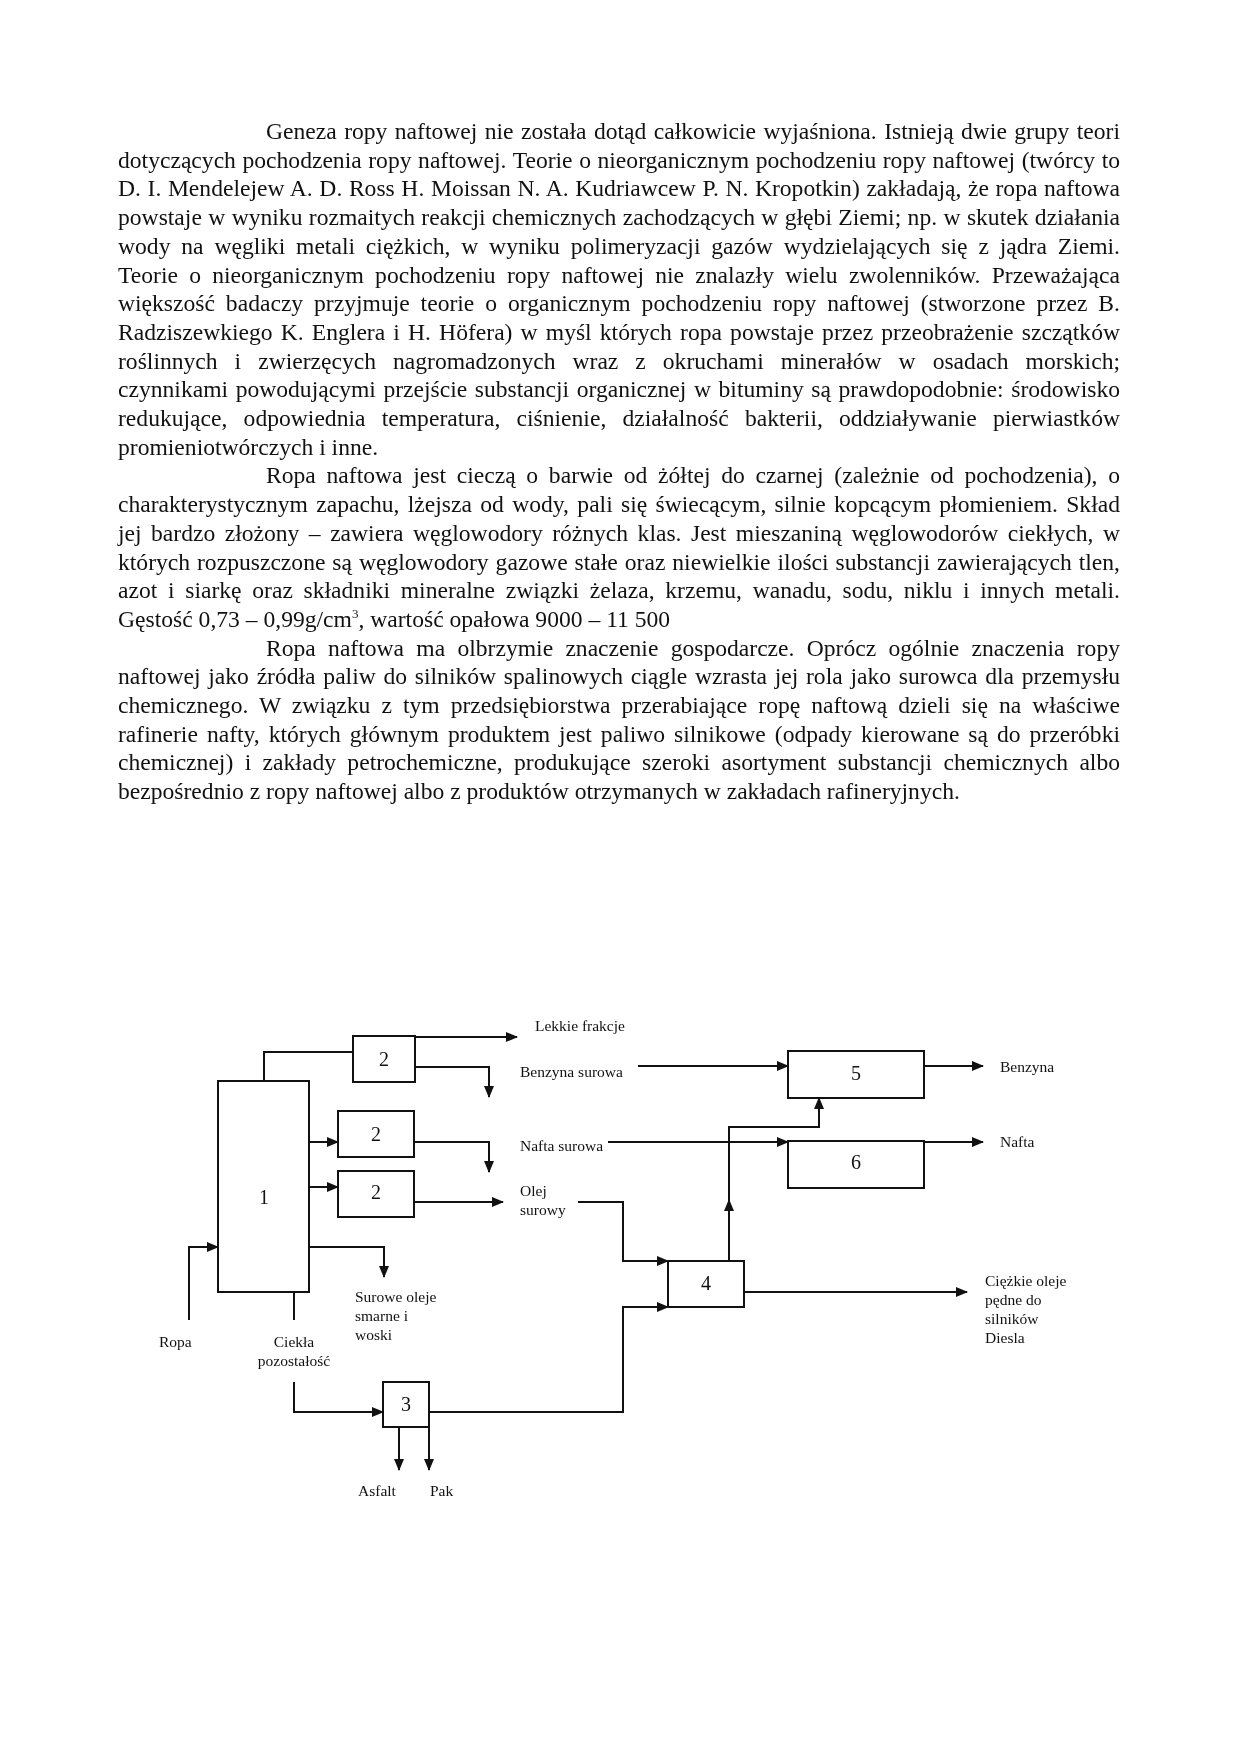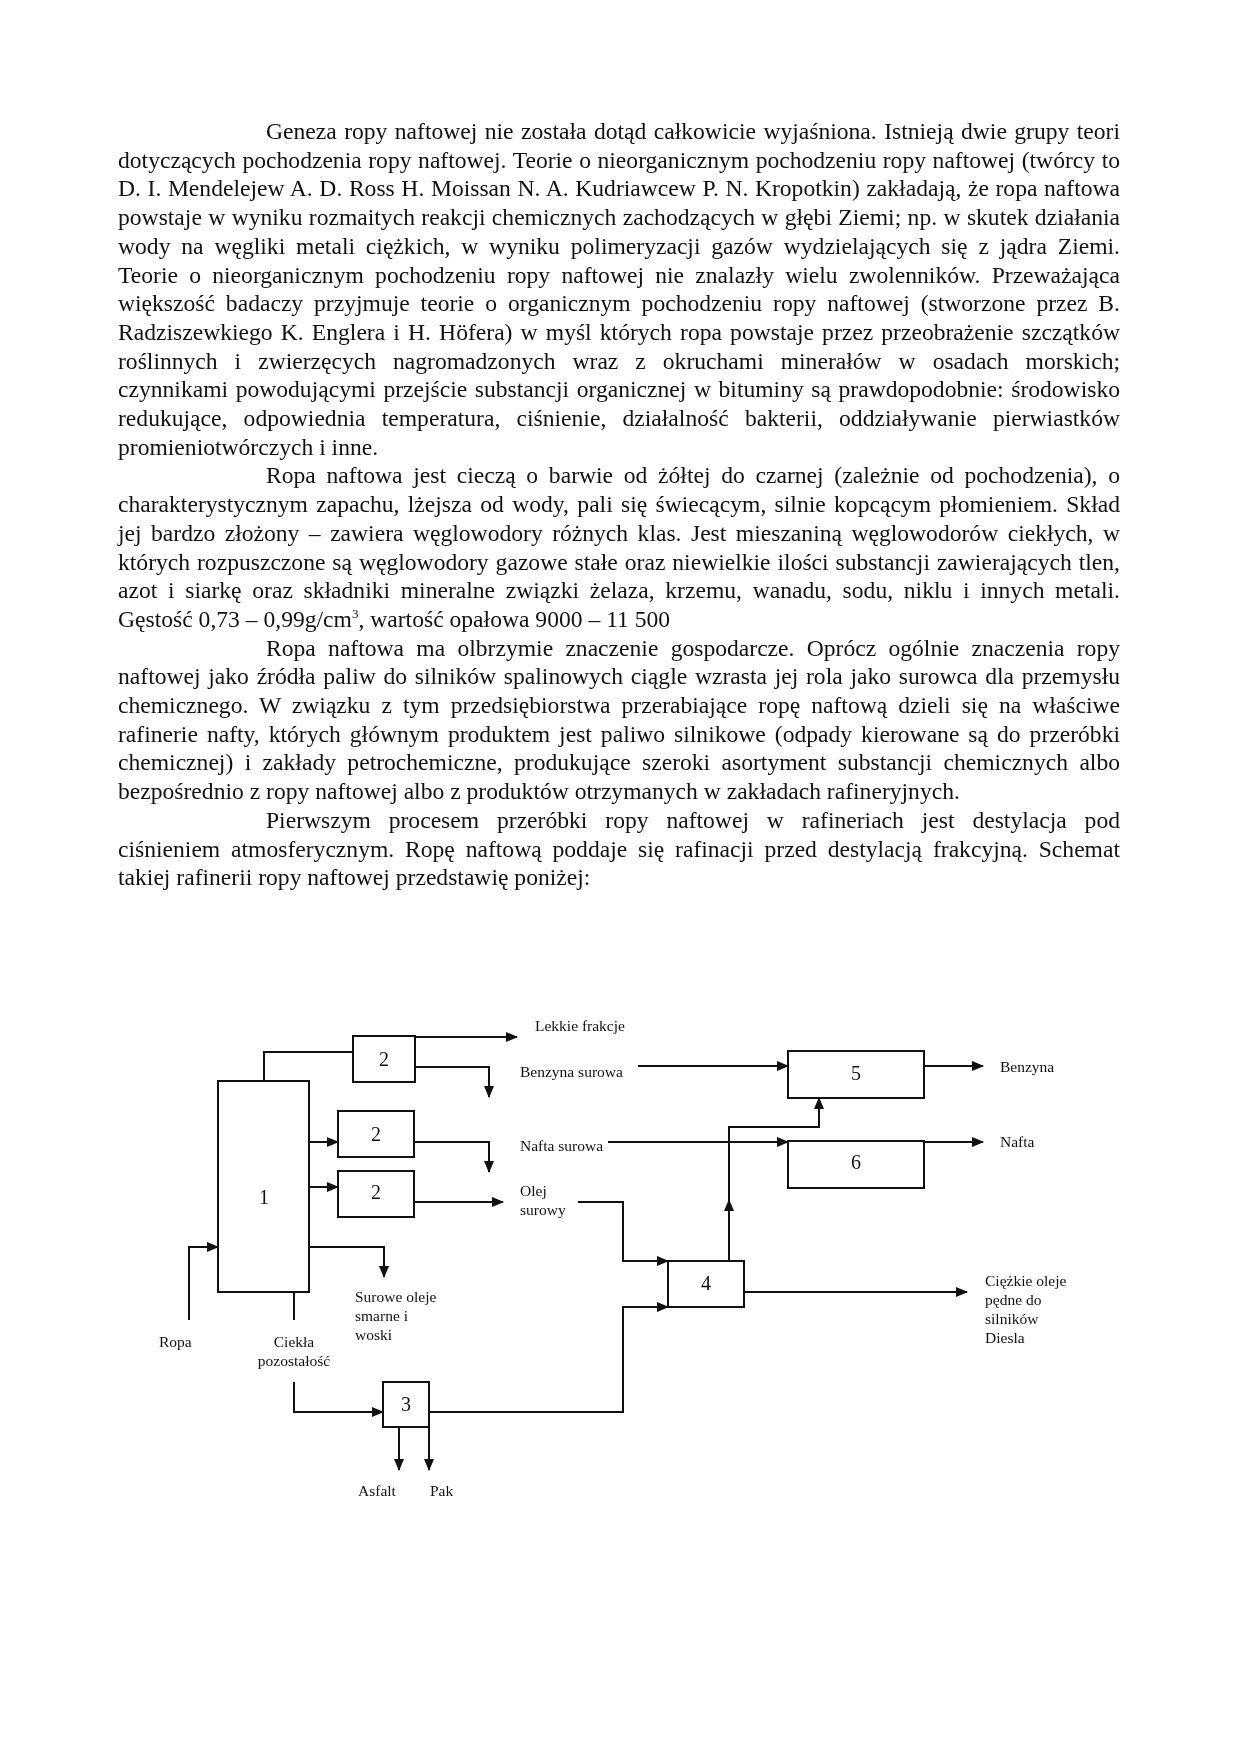--- a/index.html
+++ b/index.html
@@ -20,21 +20,20 @@
 </style>
 </head>
 <body>
 
 <div class="page">
 
   <div class="text-block">
     <p class="para indent">Geneza ropy naftowej nie została dotąd całkowicie wyjaśniona. Istnieją dwie grupy teori dotyczących pochodzenia ropy naftowej. Teorie o nieorganicznym pochodzeniu ropy naftowej (twórcy to D. I. Mendelejew A. D.  Ross H. Moissan  N. A. Kudriawcew  P. N. Kropotkin) zakładają, że ropa naftowa powstaje w wyniku rozmaitych reakcji chemicznych zachodzących w głębi Ziemi; np. w skutek działania wody na węgliki metali ciężkich, w wyniku polimeryzacji gazów wydzielających się z jądra Ziemi. Teorie o nieorganicznym pochodzeniu ropy naftowej nie znalazły wielu zwolenników. Przeważająca większość badaczy przyjmuje teorie o organicznym pochodzeniu ropy naftowej (stworzone przez B. Radziszewkiego K. Englera i H. Höfera) w myśl których ropa powstaje przez przeobrażenie szczątków roślinnych i zwierzęcych nagromadzonych wraz z okruchami minerałów w osadach morskich; czynnikami powodującymi przejście substancji organicznej w bituminy są prawdopodobnie: środowisko redukujące, odpowiednia temperatura, ciśnienie, działalność bakterii, oddziaływanie pierwiastków promieniotwórczych i inne.</p>
     <p class="para indent"><span>Ropa naftowa jest cieczą o barwie od żółtej do czarnej (zależnie od pochodzenia), o charakterystycznym zapachu, lżejsza od wody, pali się świecącym, silnie kopcącym płomieniem. Skład jej bardzo złożony – zawiera węglowodory różnych klas. Jest mieszaniną węglowodorów ciekłych, w których rozpuszczone są węglowodory gazowe stałe oraz niewielkie ilości substancji zawierających tlen, azot i siarkę oraz składniki mineralne związki żelaza, krzemu, wanadu, sodu, niklu i innych metali. Gęstość 0,73 – 0,99g/cm</span><sup>3</sup><span>, wartość opałowa 9000 – 11 500</span></p>
     <p class="para indent">Ropa naftowa ma olbrzymie znaczenie gospodarcze. Oprócz ogólnie znaczenia ropy naftowej jako źródła paliw do silników spalinowych ciągle wzrasta jej rola jako surowca dla przemysłu chemicznego. W związku z tym przedsiębiorstwa przerabiające ropę naftową dzieli się na właściwe rafinerie nafty, których głównym produktem jest paliwo silnikowe (odpady kierowane są do przeróbki chemicznej) i zakłady petrochemiczne, produkujące szeroki asortyment substancji chemicznych albo bezpośrednio z ropy naftowej albo z produktów otrzymanych w zakładach rafineryjnych.</p>
-    <p class="para indent">Pierwszym procesem przeróbki ropy naftowej w rafineriach jest destylacja pod ciśnieniem atmosferycznym. Ropę naftową poddaje się rafinacji przed destylacją frakcyjną. Schemat takiej rafinerii ropy naftowej przedstawię poniżej:</p>
   </div>
 
   <svg class="diagram" width="1240" height="520" viewBox="0 990 1240 520" xmlns="http://www.w3.org/2000/svg">
     <defs>
       <marker id="arr" markerWidth="12" markerHeight="10" refX="11" refY="5" orient="auto" markerUnits="userSpaceOnUse">
         <path d="M0,0 L12,5 L0,10 Z" fill="#111"></path>
       </marker>
     </defs>
     <g stroke="#111" stroke-width="2" fill="none">
 

